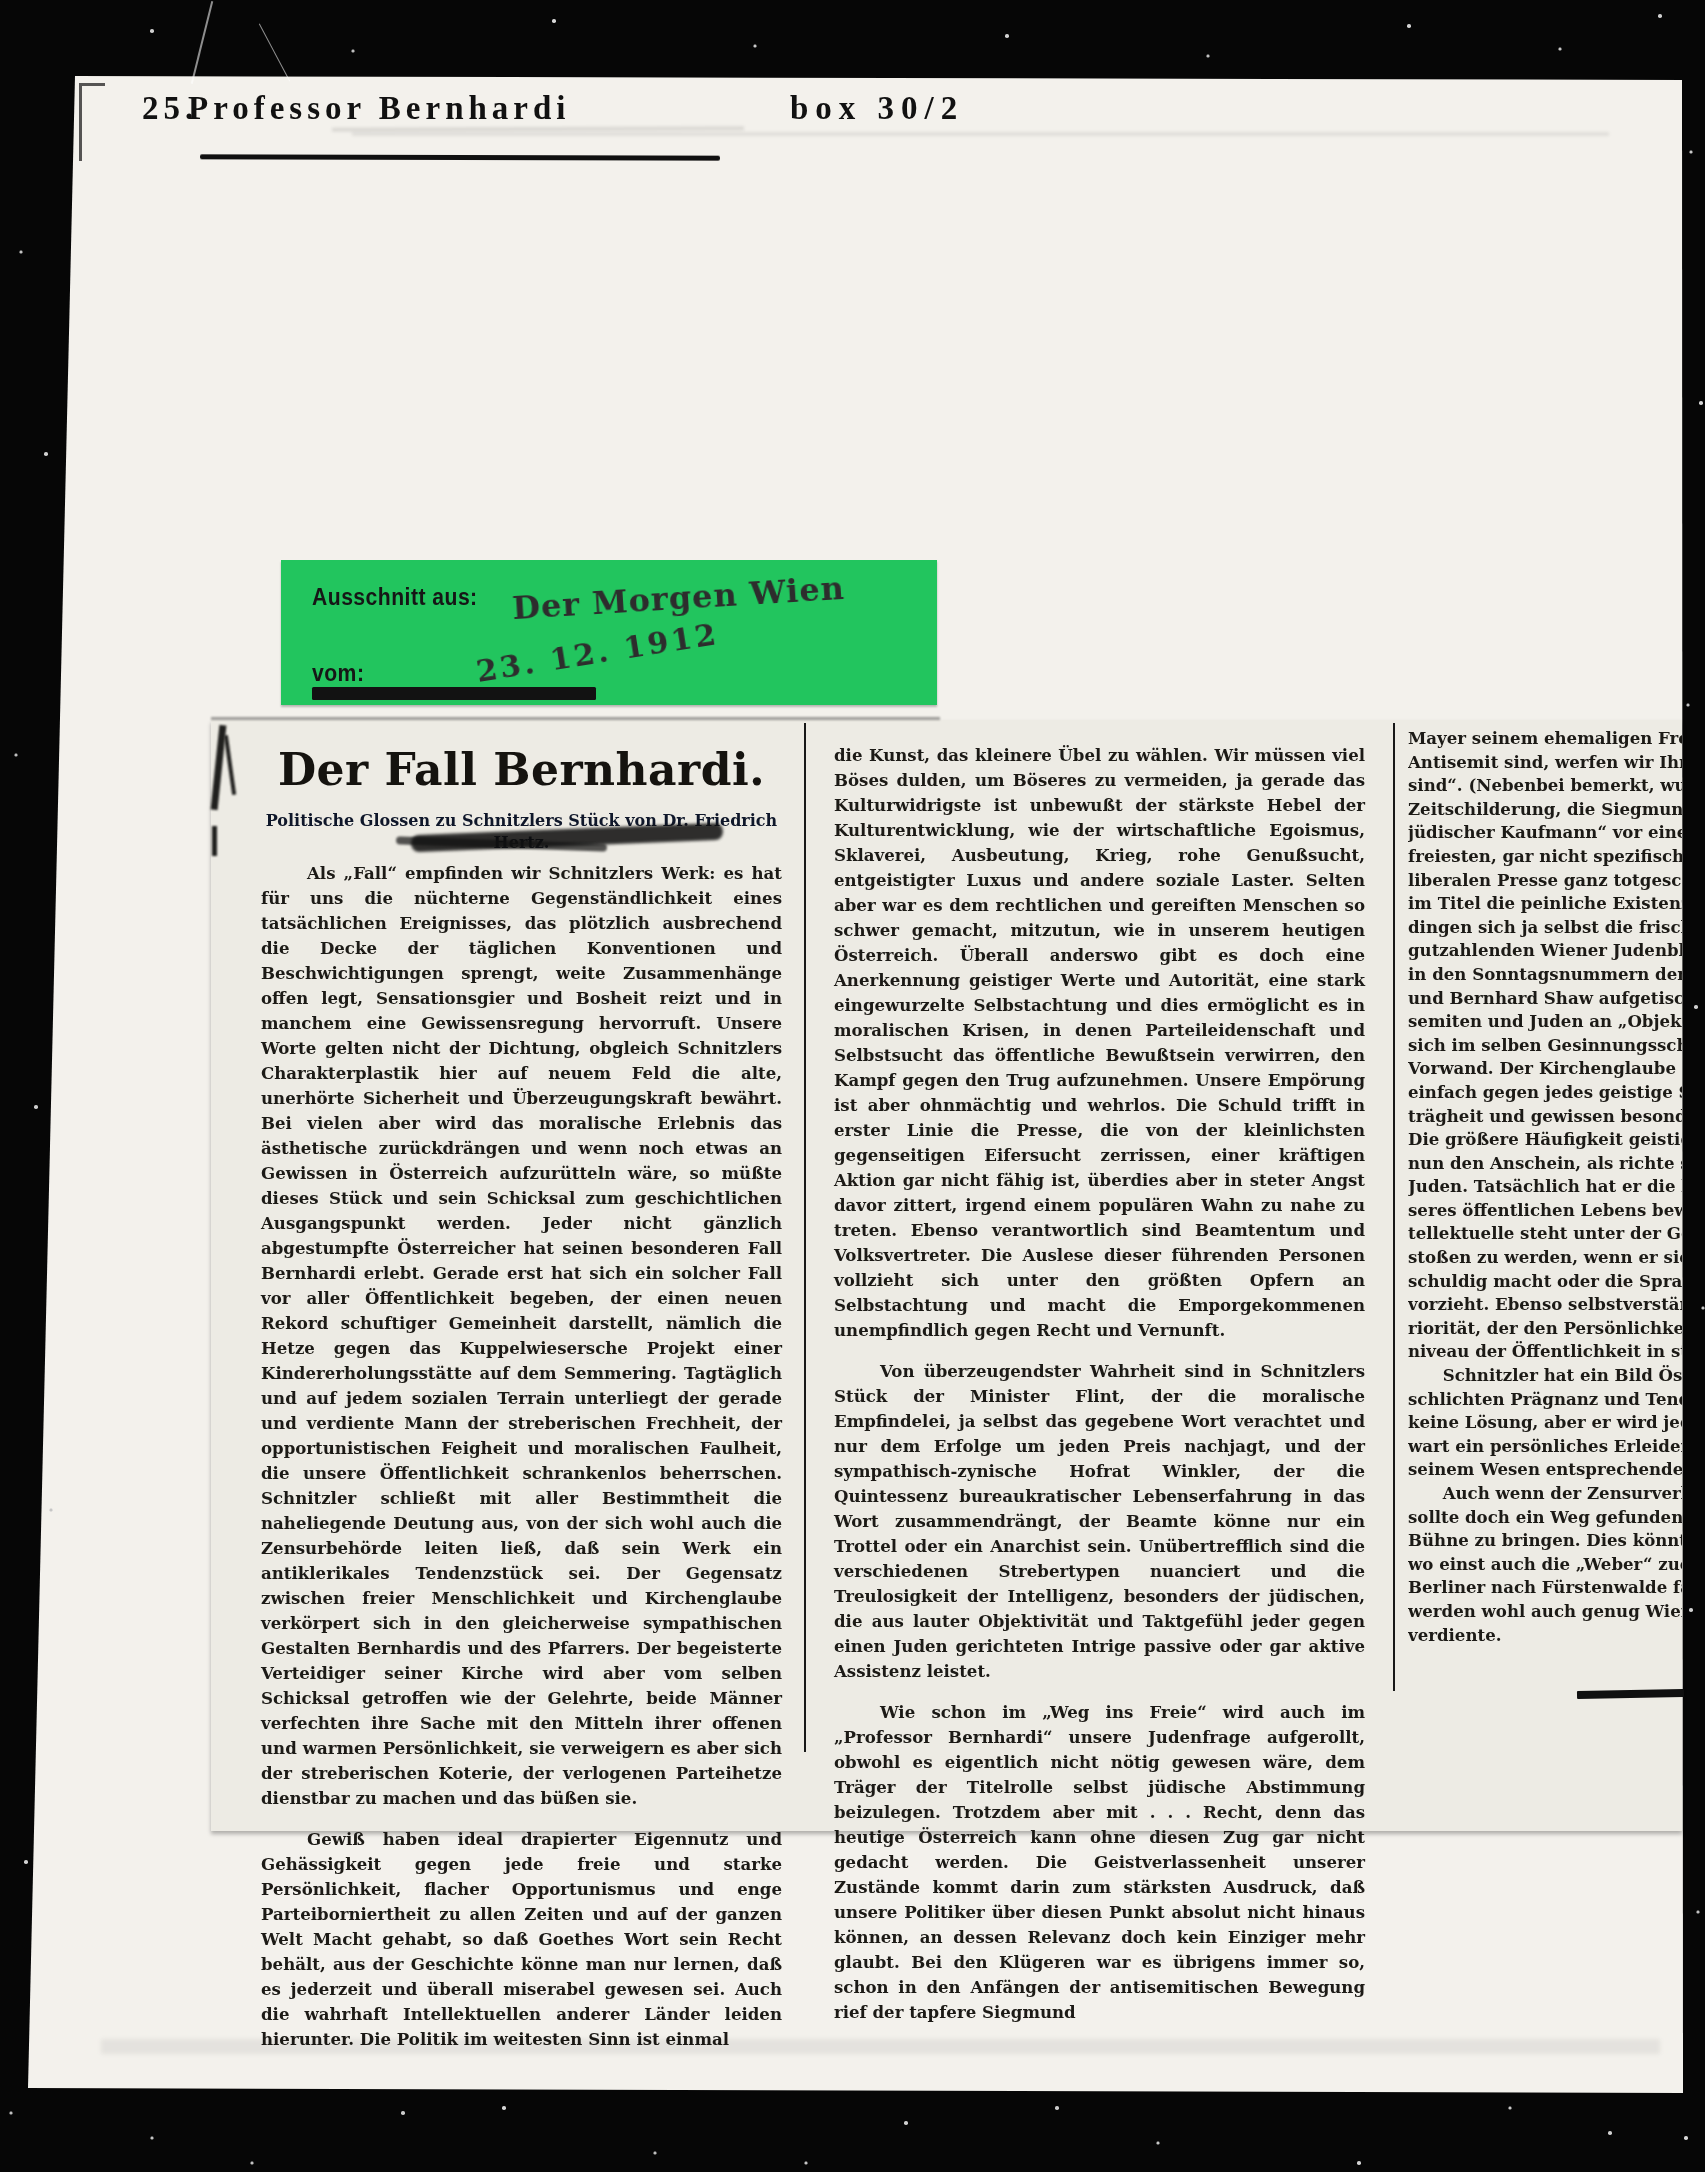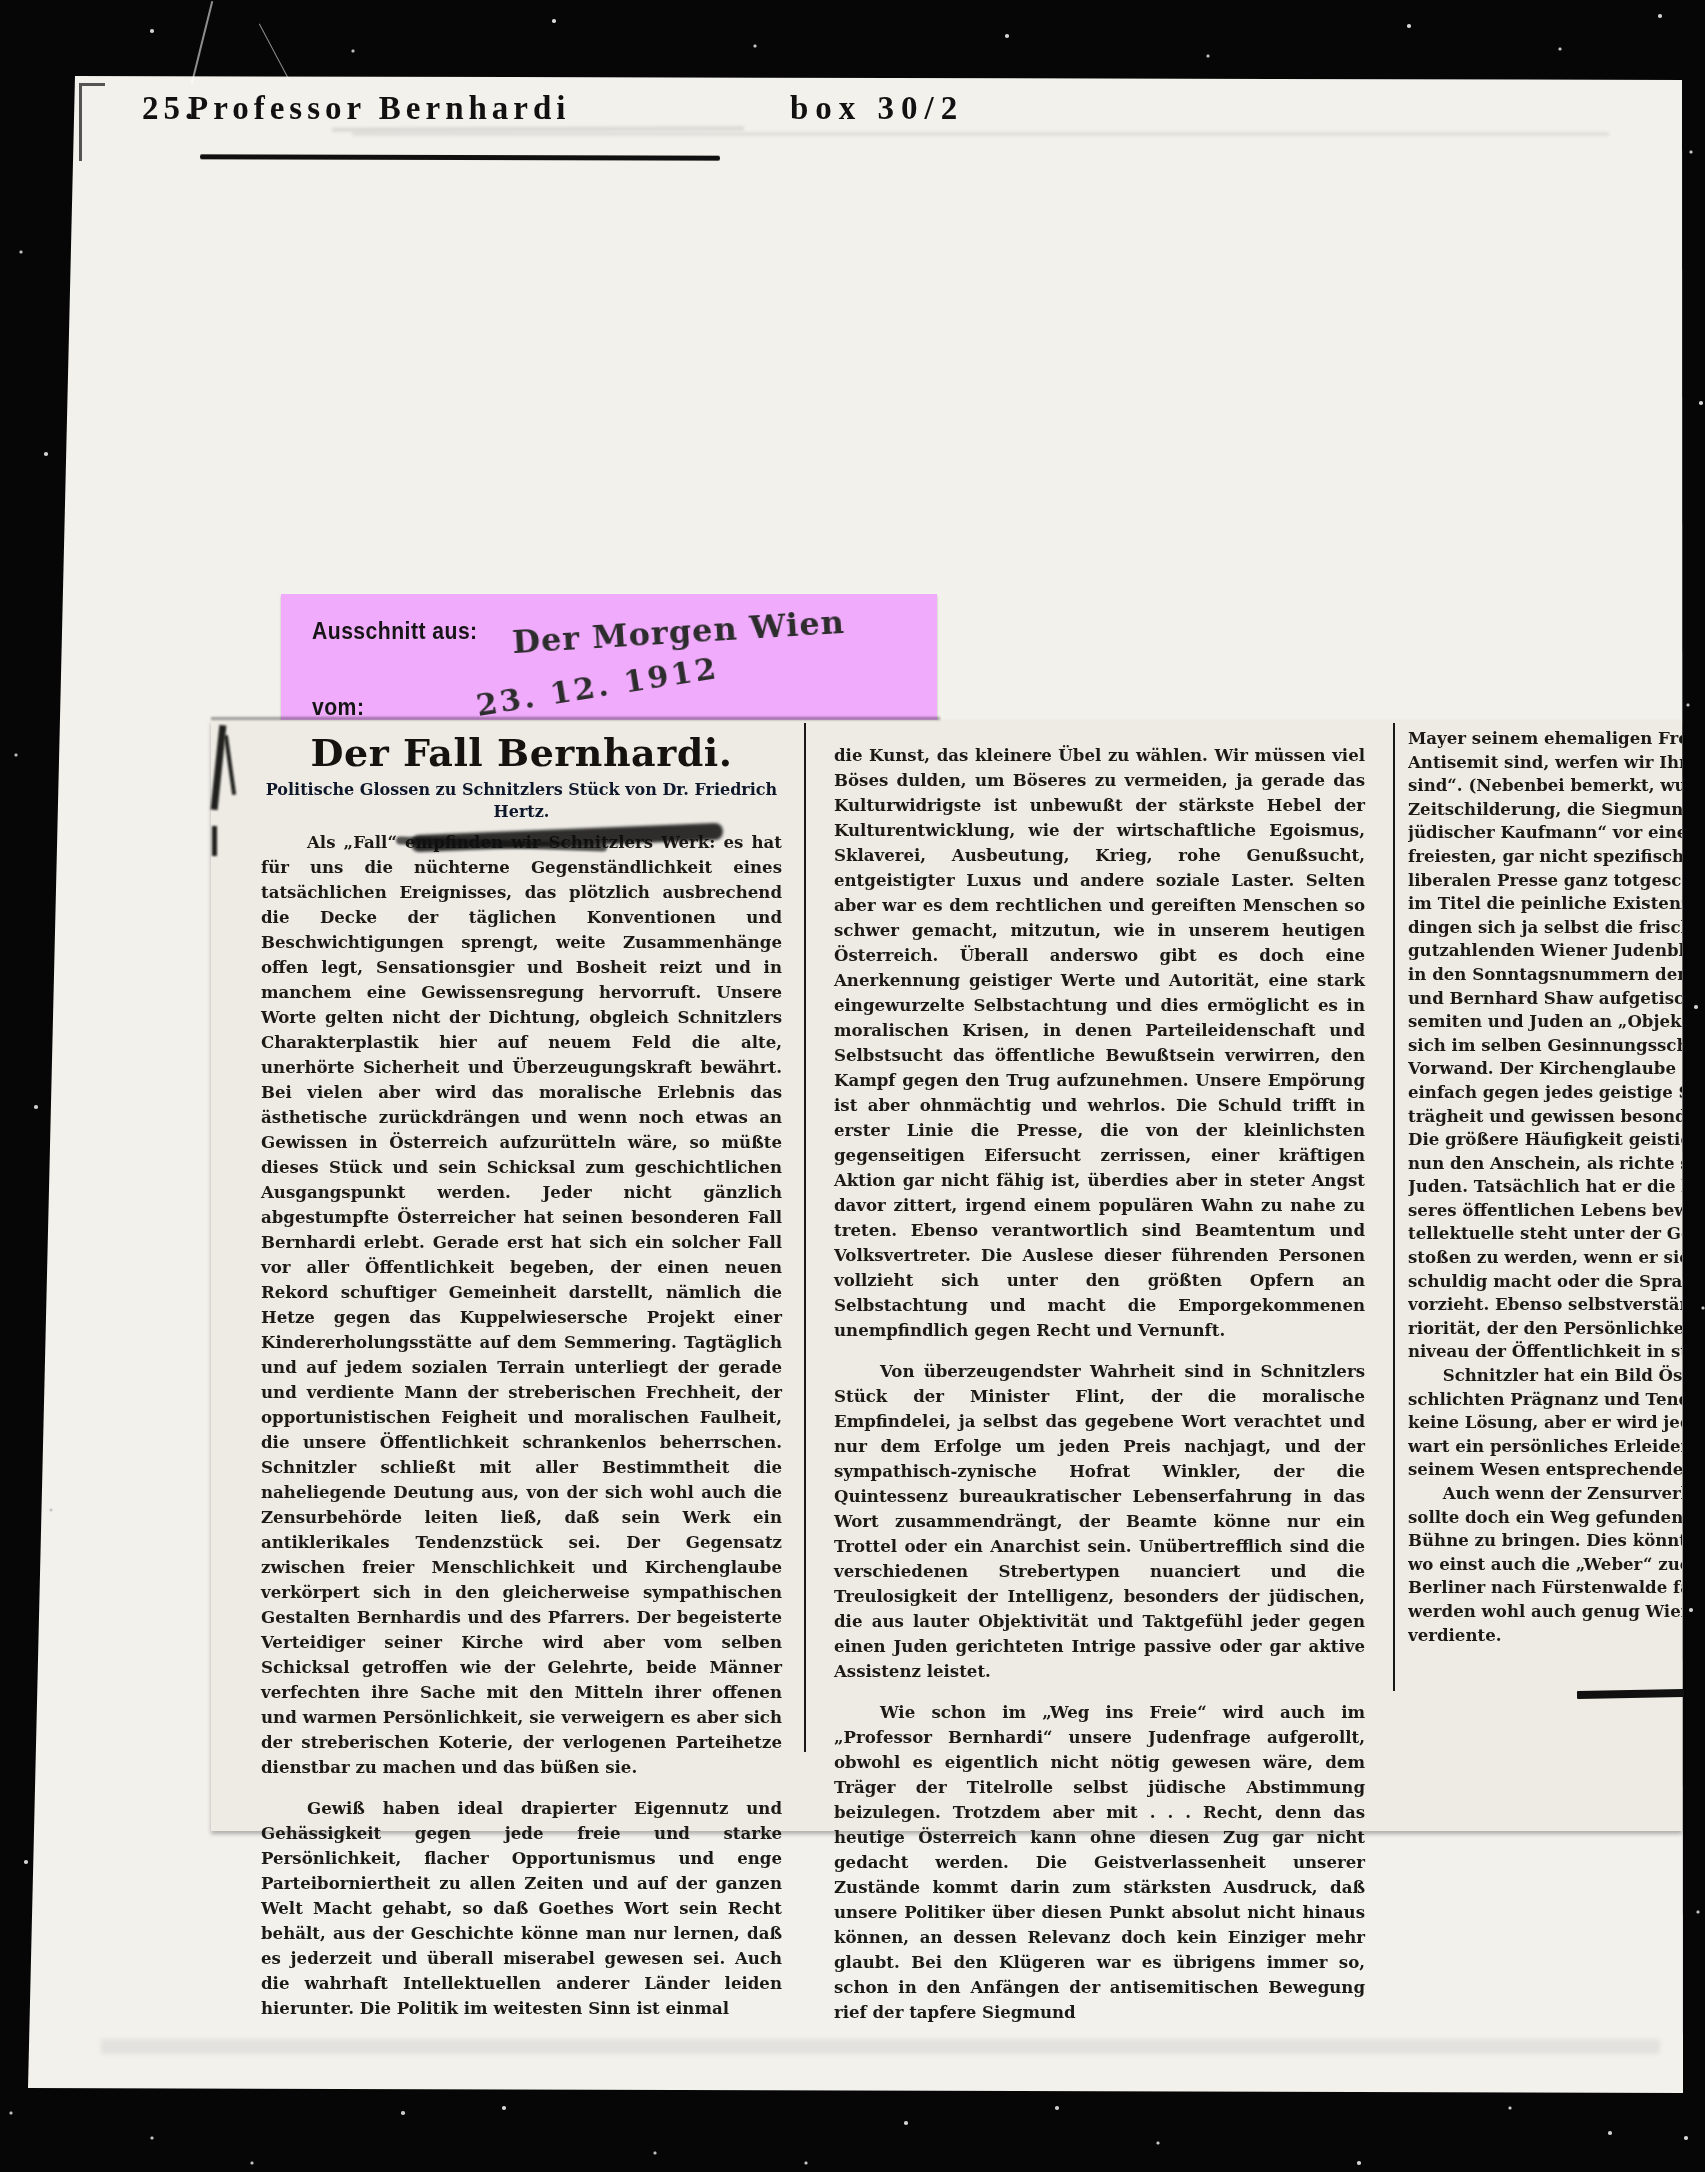--- a/index.html
+++ b/index.html
@@ -32,21 +32,21 @@
   .hdr{position:absolute;top:90px;color:#111;
     font-family:"Liberation Serif",serif;font-weight:bold;font-size:33px;letter-spacing:5px;}
   .hdr-number{left:126px;margin-left:16px;}
   .hdr-title{left:188px;}
   .hdr-box{left:790px;letter-spacing:7px;}
   .hdr-underline{position:absolute;left:200px;top:155px;width:520px;height:5px;background:#101010;
     border-radius:2px;filter:blur(0.5px);transform:rotate(.15deg);}
   .hdr-smudge{position:absolute;left:332px;top:127px;width:412px;height:3.5px;background:rgba(0,0,0,.10);
     filter:blur(1.5px);transform:rotate(-.2deg);}
   
-  .slip{position:absolute;left:281px;top:594px;width:656px;height:145px;background:#f0abfc;
+  .slip{position:absolute;left:281px;top:560px;width:656px;height:145px;background:#22c55e;
     box-shadow:0 1.5px 2px rgba(0,0,0,.25);}
   .slip-label{position:absolute;color:#161616;font-family:"Liberation Sans",sans-serif;
     font-weight:bold;font-size:23px;letter-spacing:0.5px;transform:scaleX(.92);transform-origin:left;}
   .slip-aus{left:31px;top:24px;}
   .slip-vom{left:31px;top:100px;}
   .stamp{position:absolute;color:#2d2d2d;font-family:"DejaVu Serif",serif;font-weight:bold;
     filter:blur(0.3px);}
   .stamp-source{left:231px;top:19px;font-size:32px;transform:rotate(-3.5deg);letter-spacing:1px;}
   .stamp-date{left:194px;top:75px;font-size:30px;transform:rotate(-9deg);letter-spacing:3px;}
   .slip-bar{position:absolute;left:31px;top:127px;width:284px;height:13px;background:#121212;
@@ -60,21 +60,21 @@
   .tear1{left:4px;top:5px;width:7px;height:85px;transform:rotate(6deg);}
   .tear2{left:17px;top:15px;width:4px;height:60px;transform:rotate(-8deg);}
   .tear3{left:1px;top:106px;width:5px;height:30px;}
   .colrule{position:absolute;top:3px;width:2px;background:#181818;}
   .rule1{left:593px;height:1029px;}
   .rule2{left:1182px;height:968px;}
   .col{position:absolute;color:#1c1a16;font-weight:bold;}
   .col1{left:34px;top:10px;width:553px;}
   .col2{left:607px;top:7px;width:563px;}
   .col3{left:1197px;top:7px;width:274px;overflow:hidden;}
-  .art-title{margin:0;text-align:center;font-size:38px;line-height:46px;letter-spacing:0.5px;
+  .art-title{margin:17px;text-align:center;font-size:44px;line-height:46px;letter-spacing:0.5px;
     font-weight:bold;color:#15130f;}
   .art-subtitle{margin:3px 0 0 0;text-align:center;font-size:16px;line-height:22px;font-weight:bold;
     color:#0f172a;}
   .scribble{position:absolute;left:166px;top:99px;width:312px;height:17px;background:#0d0d0d;
     border-radius:8px;filter:blur(1.5px);transform:rotate(-2.3deg);opacity:.85;}
   .scribble2{position:absolute;left:151px;top:110px;width:211px;height:8px;background:#111;
     border-radius:4px;filter:blur(1px);transform:rotate(2deg);opacity:.7;}
   .body-par{margin:16px;font-size:16.6px;line-height:25px;text-align:justify;
     text-justify:inter-word;color:#1c1a16;}
   .col1 .body-par{margin-top:7px;}

